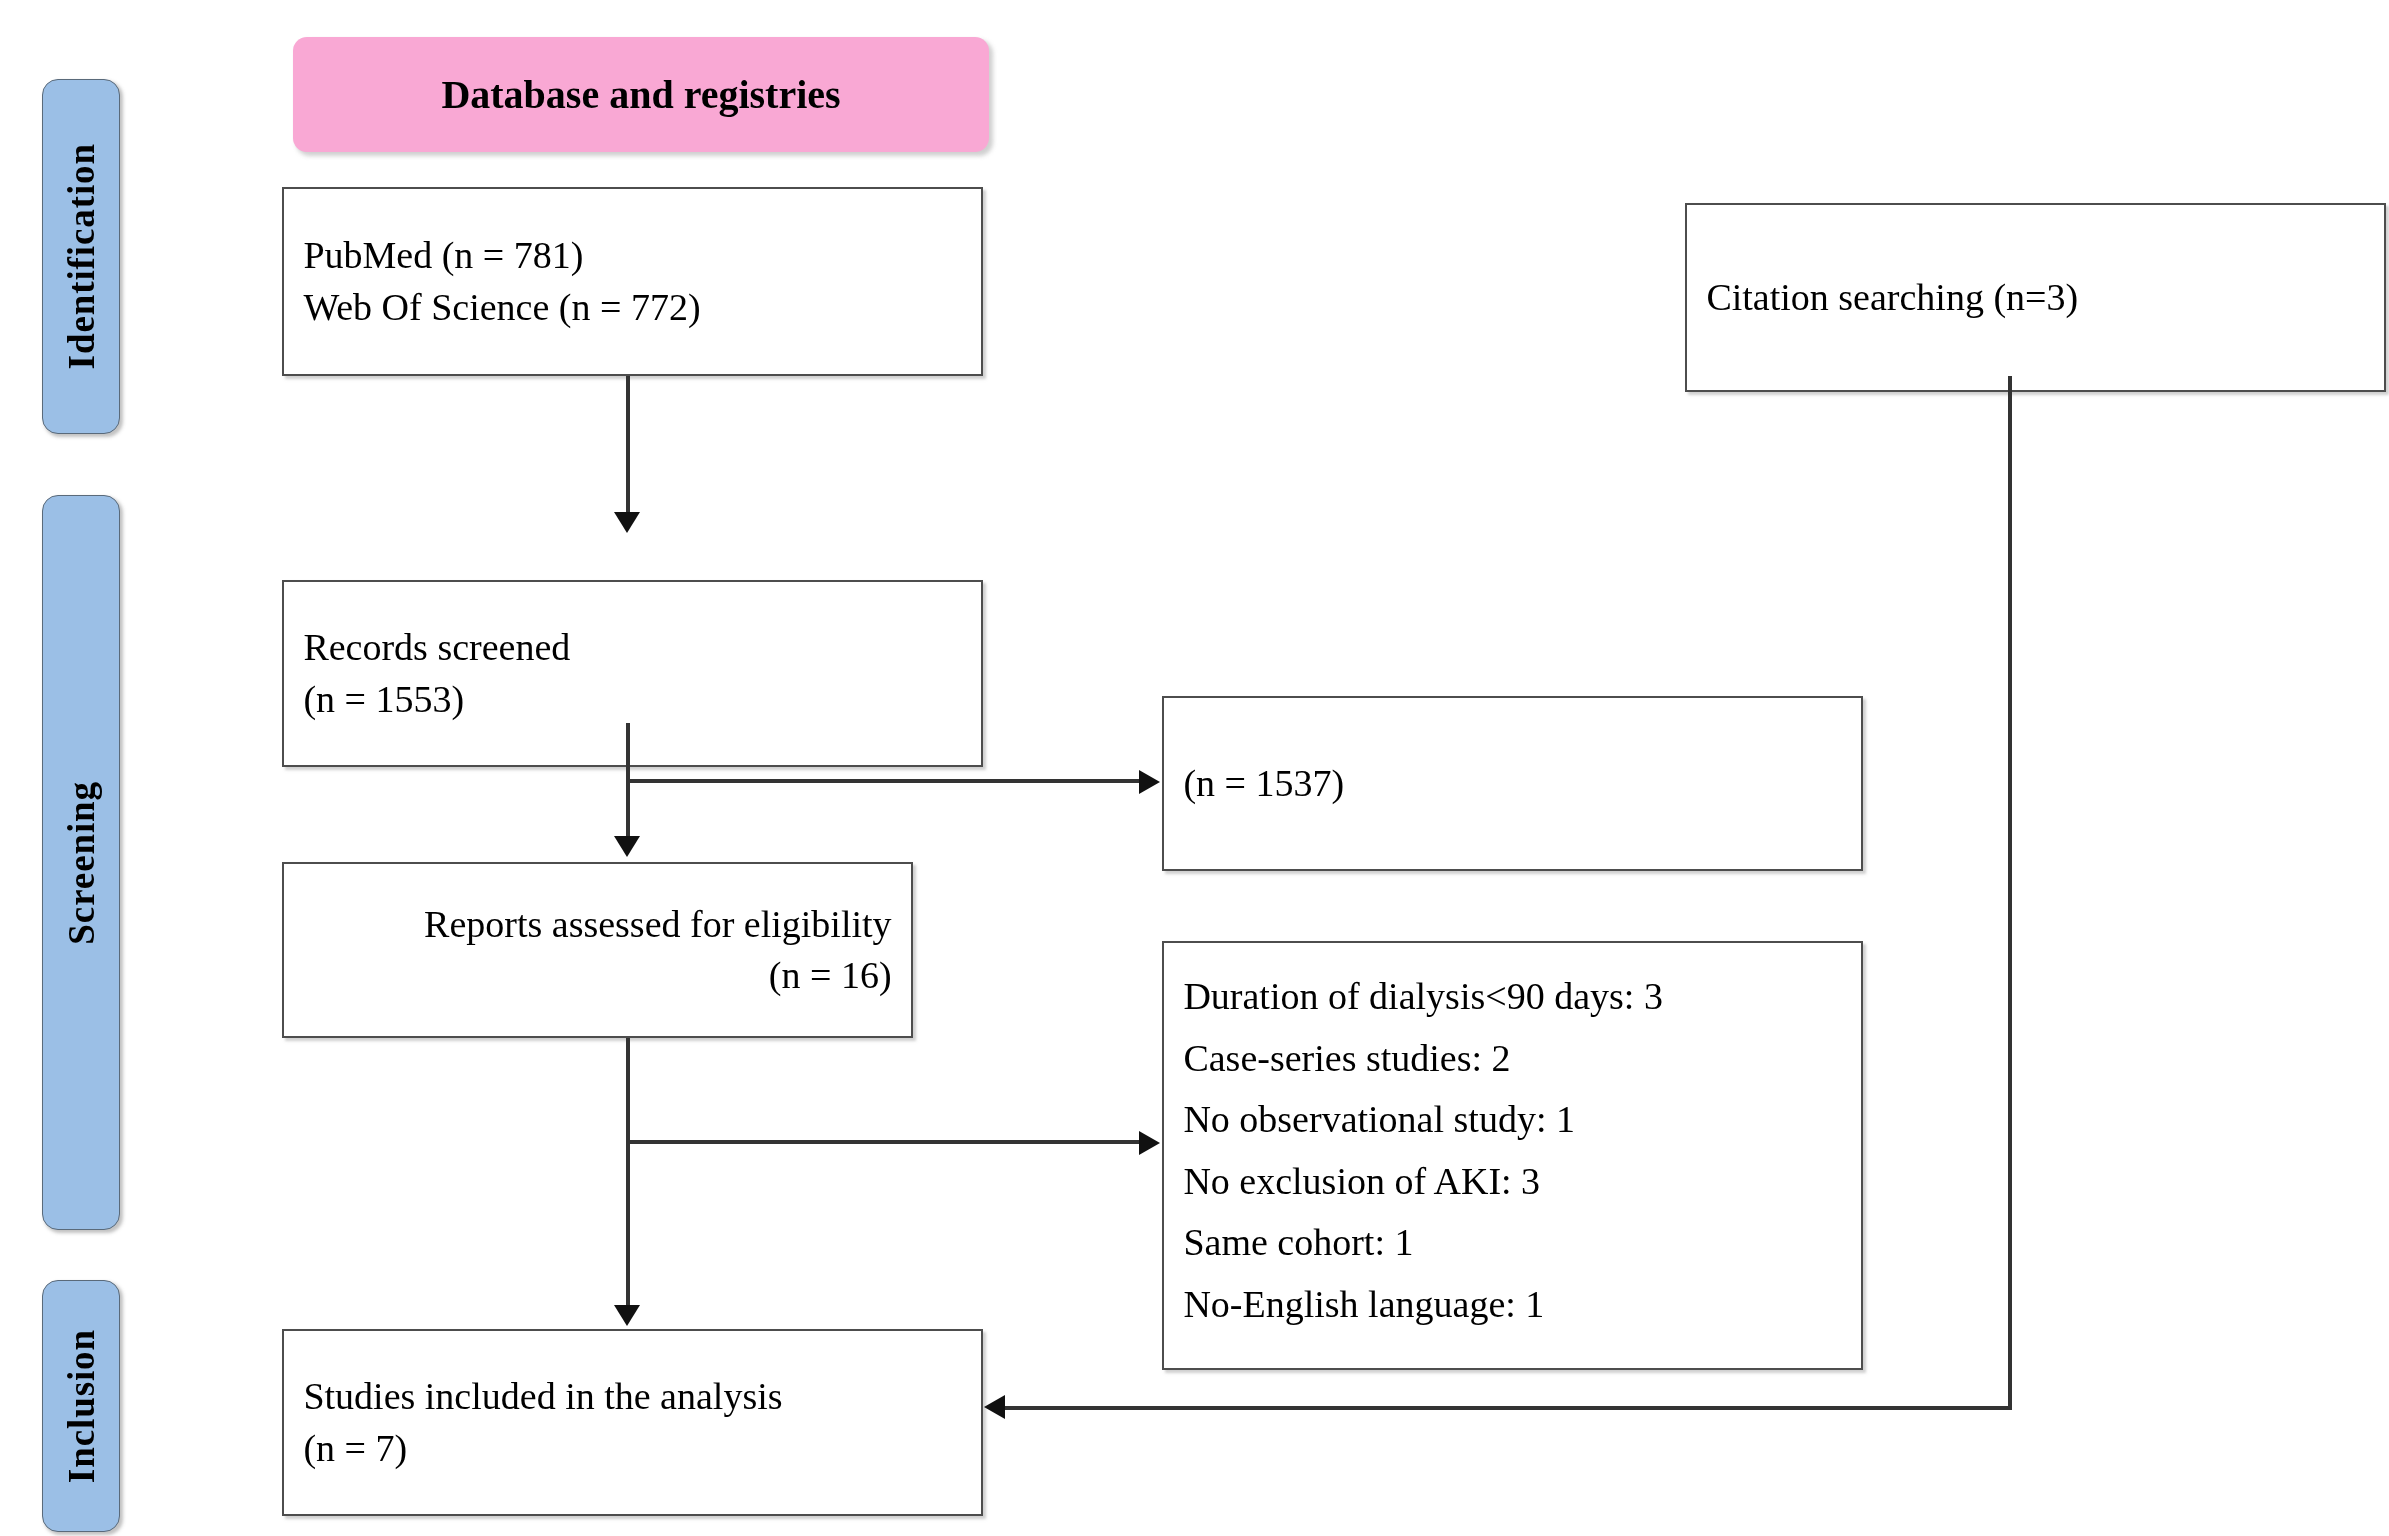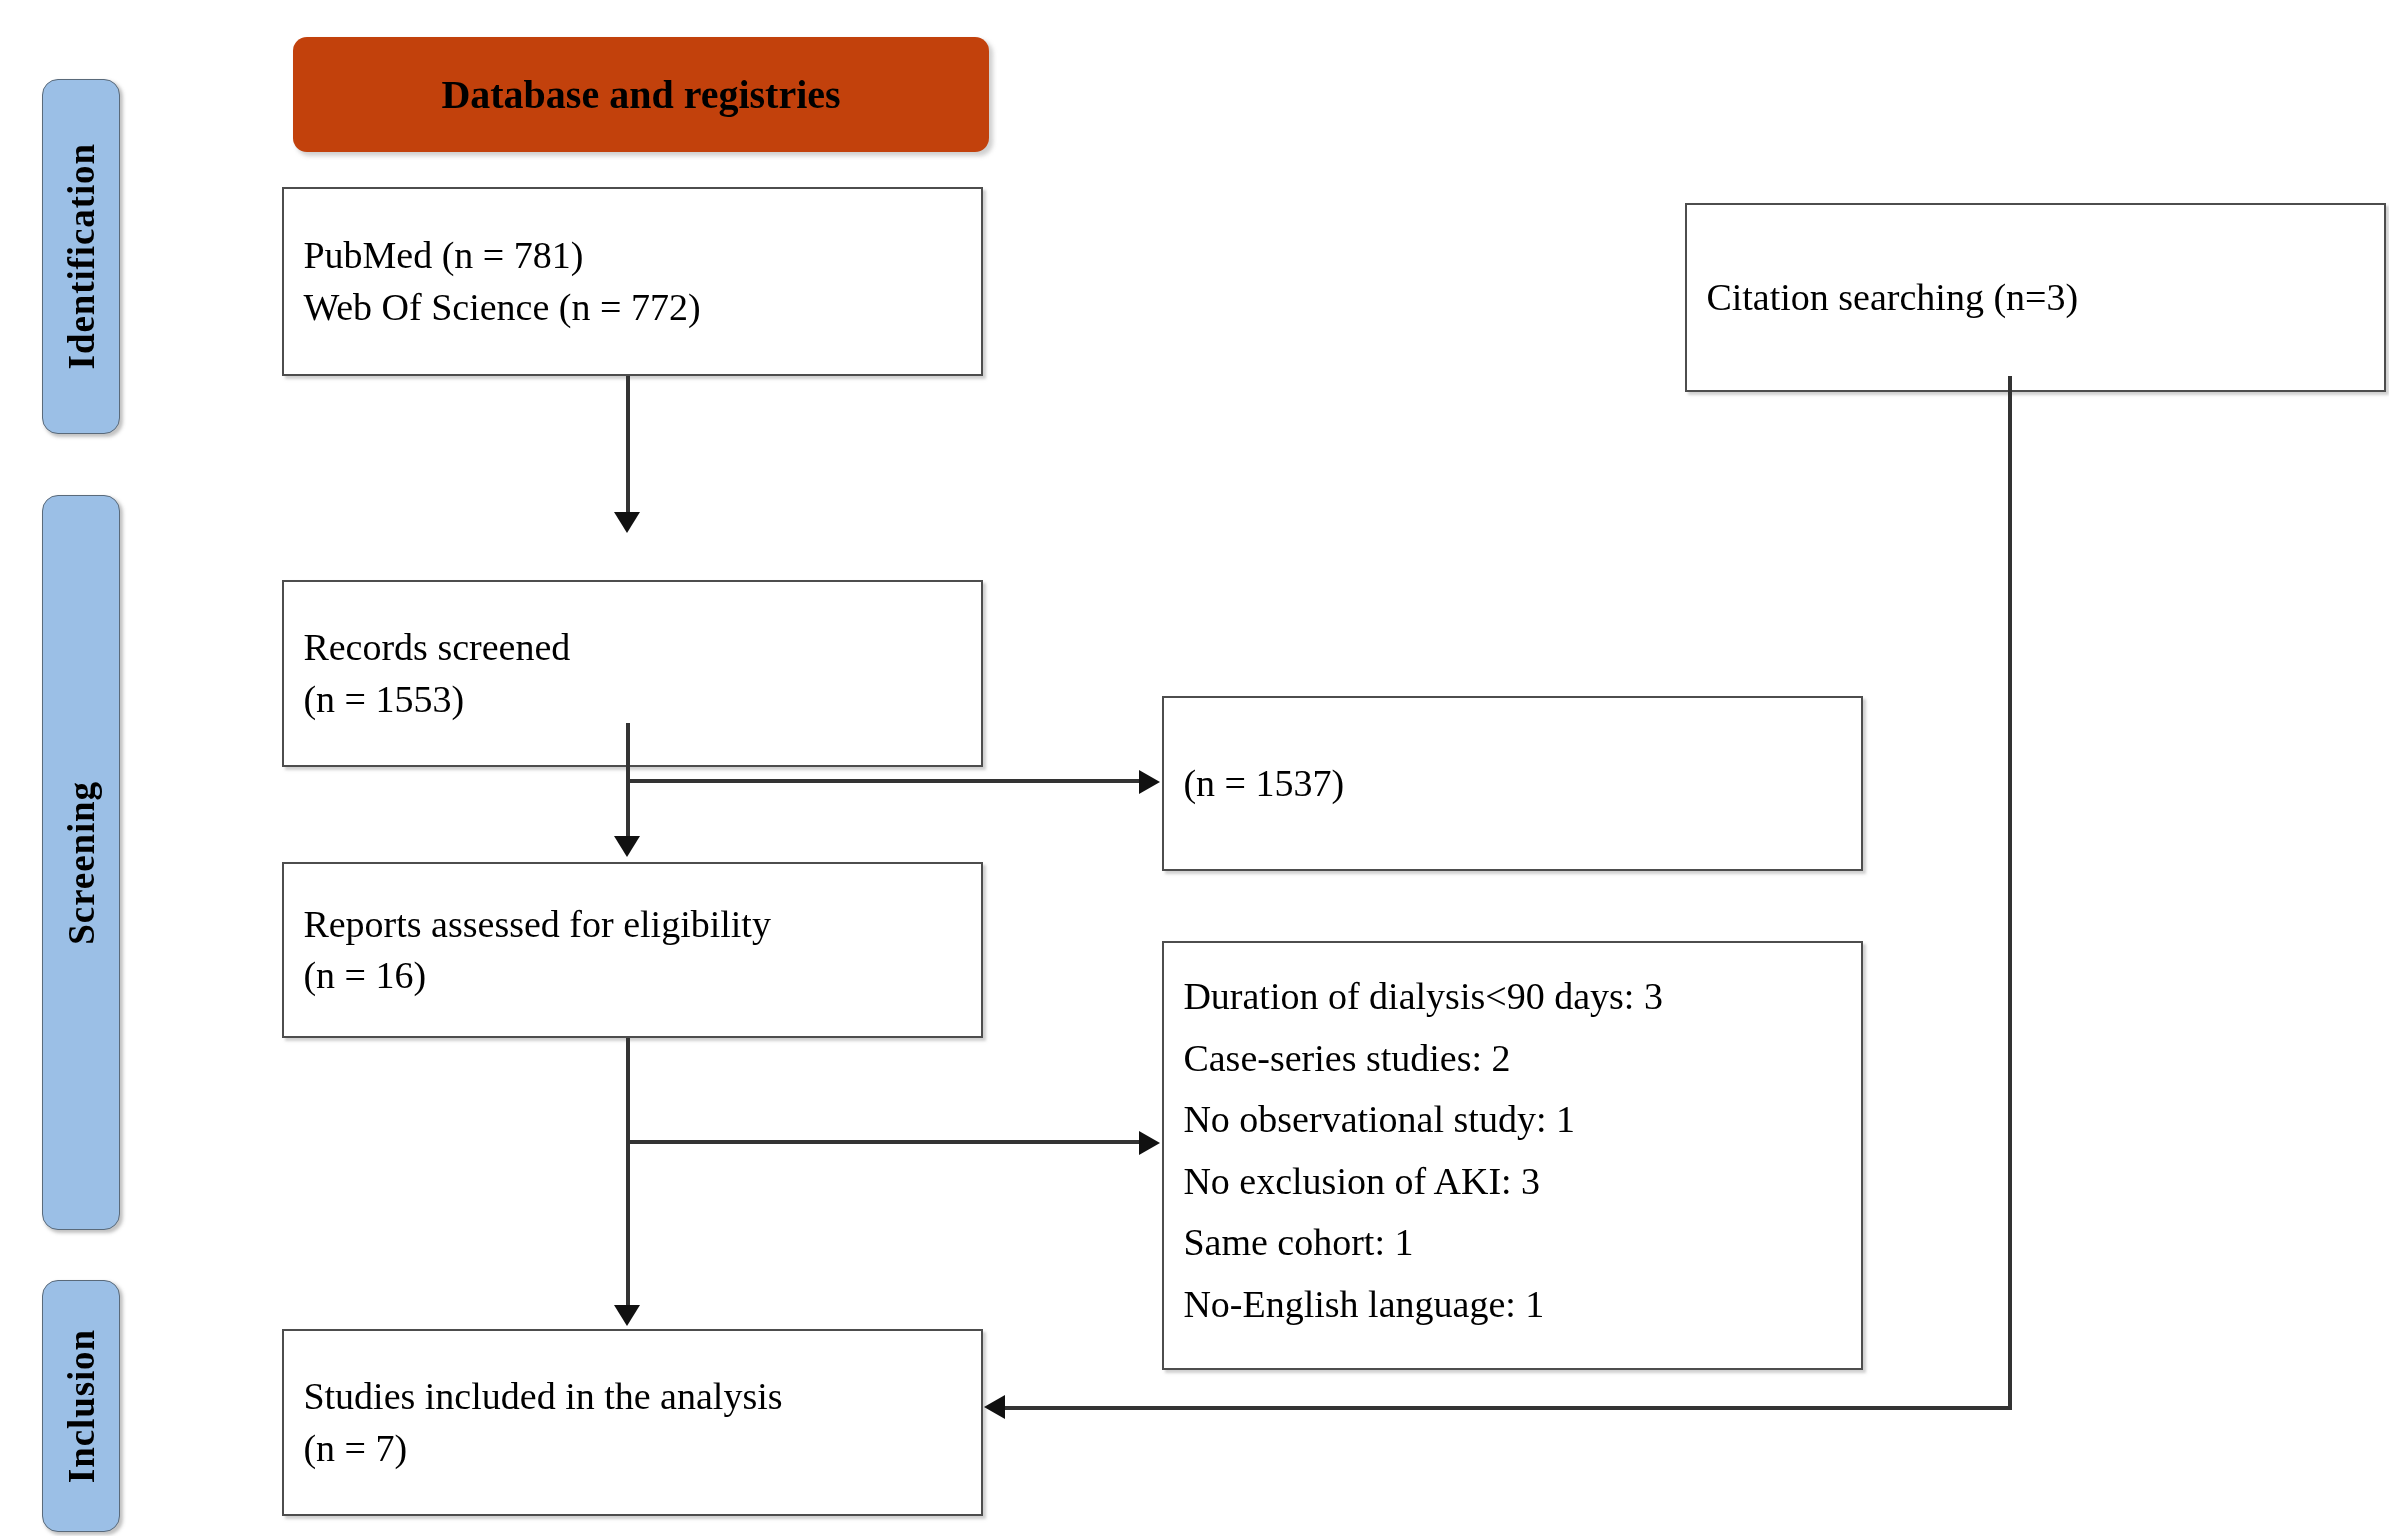--- a/index.html
+++ b/index.html
@@ -36,21 +36,21 @@
     font-size: 37px;
     letter-spacing: 0.9px;
     color: #000;
     white-space: nowrap;
     font-family: "Liberation Serif", "DejaVu Serif", serif;
   }
 
   
   .banner {
     position: absolute;
-    background: #c2410c;
+    background: #f9a8d4;
     border-radius: 14px;
     box-shadow: 3.5px 3.5px 4.4px rgba(150,150,150,0.45);
     display: flex;
     align-items: center;
     justify-content: center;
     color: #000;
     font-weight: bold;
     font-size: 40px;
     font-family: "Liberation Serif", "DejaVu Serif", serif;
   }
@@ -145,21 +145,21 @@
 
   <div class="box" style="left:282px; top:536px; width:701px; height:187px;margin-top:44px;">
     <div class="line">Records screened</div>
     <div class="line">(n = 1553)</div>
   </div>
 
   <div class="box" style="left:1162px; top:696px; width:701px; height:175px;">
     <div class="line">(n = 1537)</div>
   </div>
 
-  <div class="box" style="left:282px; top:862px; width:701px; height:176px;">
+  <div class="box" style="left:282px; top:862px; width:631px; height:176px;text-align:right;">
     <div class="line">Reports assessed  for eligibility</div>
     <div class="line">(n = 16)</div>
   </div>
 
   <div class="box listbox" style="left:1162px; top:941px; width:701px; height:429px;">
     <div class="line">Duration of dialysis&lt;90  days: 3</div>
     <div class="line">Case-series studies: 2</div>
     <div class="line">No observational  study: 1</div>
     <div class="line">No exclusion of AKI: 3</div>
     <div class="line">Same cohort: 1</div>

